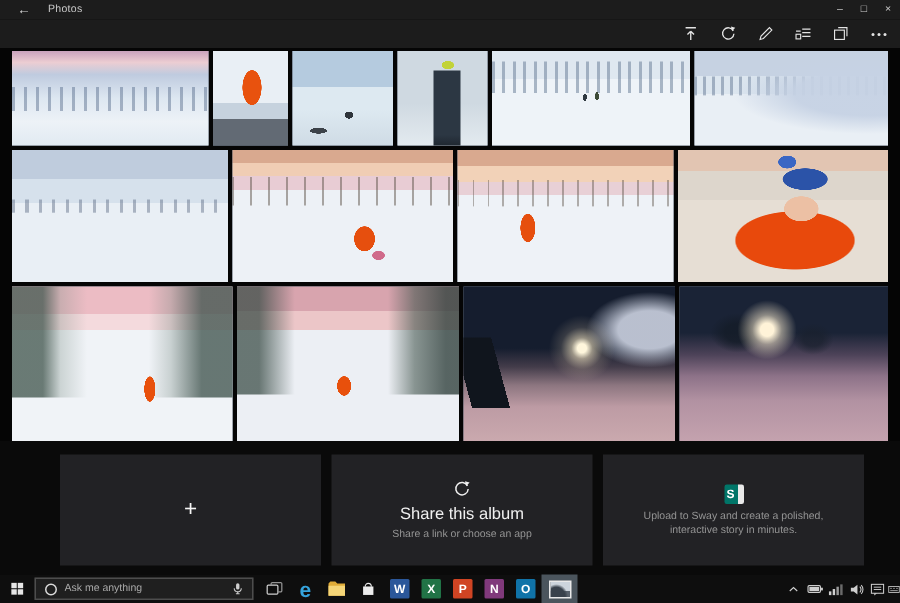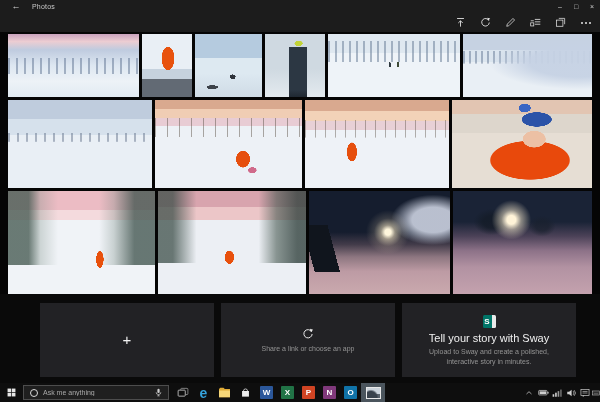--- a/index.html
+++ b/index.html
@@ -208,27 +208,27 @@
           <span class="plusglyph">+</span>
         </div>
     </div>
     <div class="abtn">
       <div class="icslot">
         <svg viewBox="0 0 16 16" width="12" height="12">
             <path d="M12.9 5.2A5.5 5.5 0 1 0 13.5 8" fill="none" stroke="#f0f0f0" stroke-width="1.3"></path>
             <path d="M10.6 1l4.2 1.3-3 3.1z" fill="#f0f0f0"></path>
           </svg>
       </div>
+      <span class="ttl">Share this album</span>
       <span class="sub">Share a link or choose an app</span>
     </div>
     <div class="abtn">
       <div class="icslot">
           <span class="sway-ico">S</span>
         </div>
-      <span class="ttl">Tell your story with Sway</span>
       <span class="sub">Upload to Sway and create a polished, interactive story in minutes.</span>
     </div>
   </div>
 </div>
 
 <div class="taskbar">
   <div class="start">
     <svg viewBox="0 0 16 16" width="9" height="9">
         <rect x="1" y="1" width="6.4" height="6.4" fill="#e6e6e6"></rect>
         <rect x="8.6" y="1" width="6.4" height="6.4" fill="#e6e6e6"></rect>

